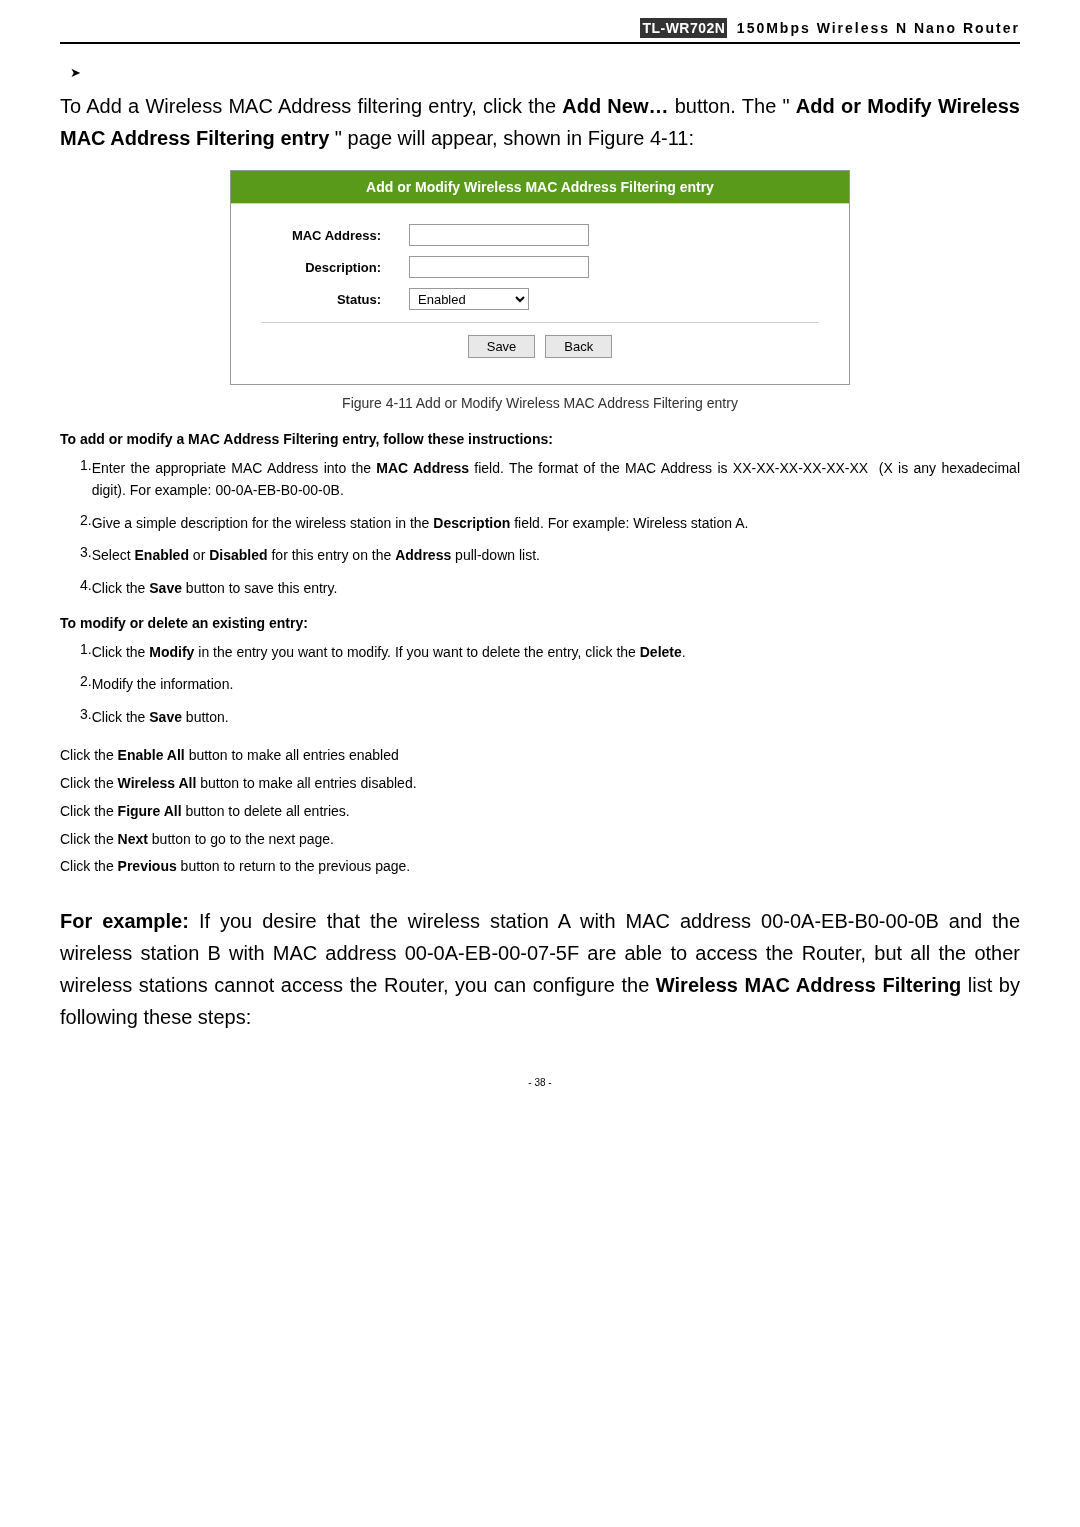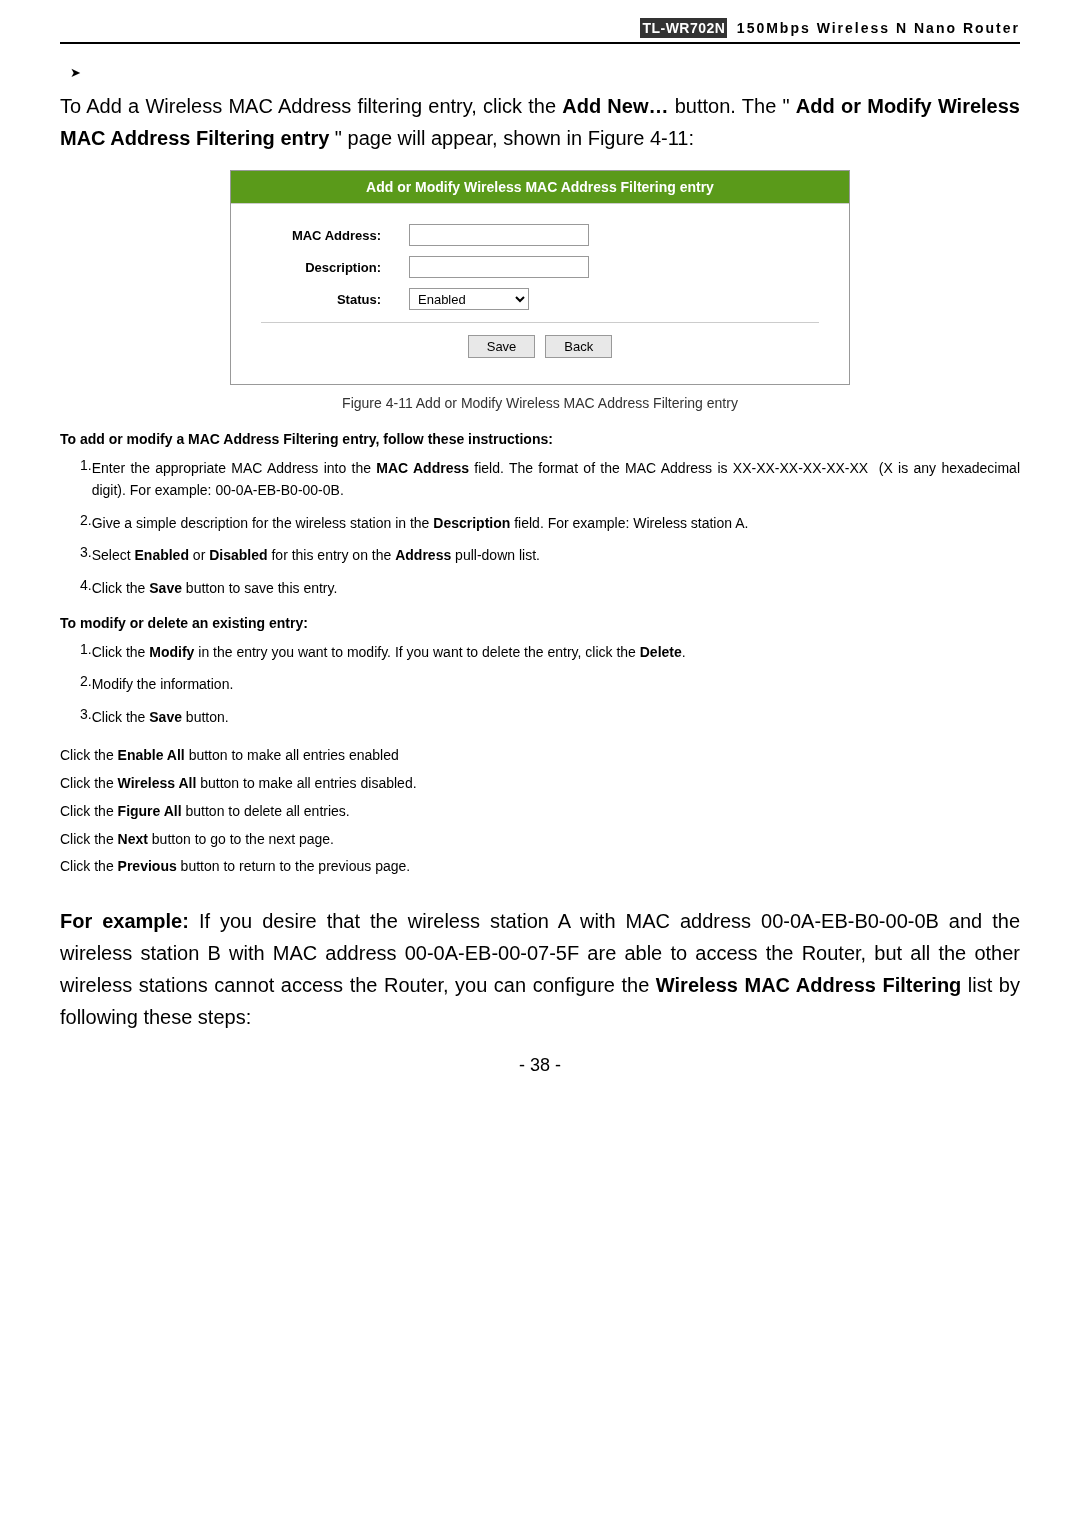--- a/index.html
+++ b/index.html
@@ -154,22 +154,22 @@
       line-height: 1.6;
       text-align: justify;
     }
     .plain-text {
       font-size: 14px;
       line-height: 1.7;
       margin-bottom: 4px;
     }
     .page-num {
       text-align: center;
-      font-size: 18px;
-      margin-top: 22px;
+      font-size: 10px;
+      margin-top: 44px;
     }
   </style>
 </head>
 <body>
 
 <div class="header">
   <span class="header-title">
     <span class="header-model">TL-WR702N</span>
     <span class="header-subtitle">150Mbps  Wireless  N  Nano  Router</span>
   </span>

